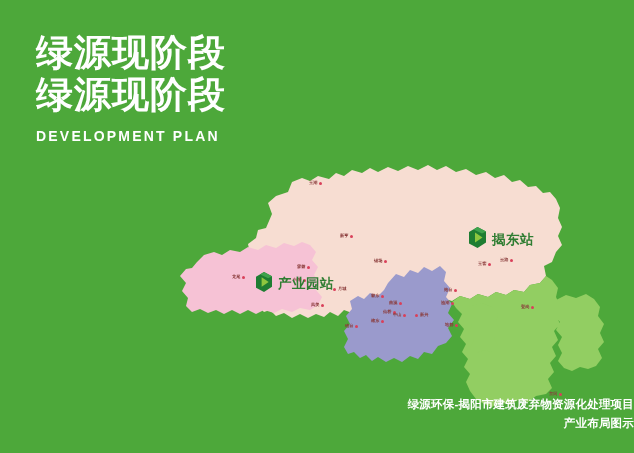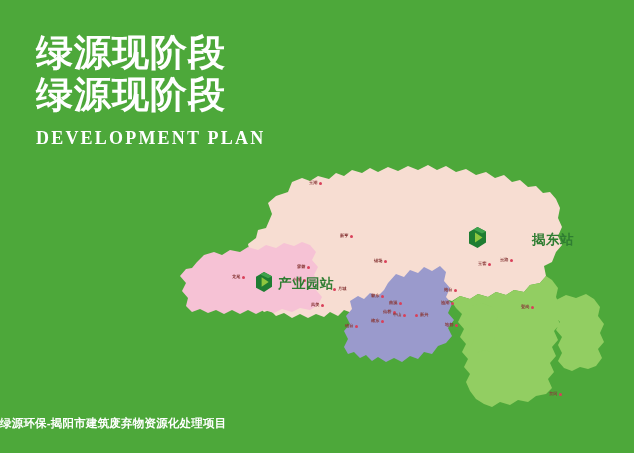--- a/index.html
+++ b/index.html
@@ -36,26 +36,25 @@
     font-size: 37px;
     line-height: 42px;
     font-weight: bold;
     color: #ffffff;
     letter-spacing: 1px;
     white-space: nowrap;
   }
 
   #subtitle {
     margin-top: 12px;
-    font-size: 18px;
+    font-size: 14px;
     font-weight: bold;
     color: #ffffff;
     letter-spacing: 2.2px;
     white-space: nowrap;
-    font-family: Liberation Serif, serif;
   }
 
   
   #map-wrap {
     position: absolute;
     left: 0;
     top: 0;
     width: 634px;
     height: 453px;
     z-index: 10;
@@ -80,21 +79,21 @@
 
   .station .logo { flex: 0 0 auto; }
 
   .st-dark .station-label { color: #2f7d32; }
   .st-white .station-label { color: #ffffff; }
 
   .station.logo-left .logo { margin-right: 6px; }
   .station.logo-right .logo { margin-left: 5px; }
 
   
-  #station-jiedong   { left: 469px; top: 227px; gap: 40px; }
+  #station-jiedong   { left: 469px; top: 227px; }
   #station-chanyeyuan{ left: 256px; top: 272px; }
   #station-rongcheng { left: 361px; top: 322px; flex-direction: column; }
   #station-rongcheng .logo { margin: 0 0 1px 0; }
   #station-kongang   { left: 525px; top: 366px; }
 
   
   .city {
     position: absolute;
     z-index: 25;
     display: flex;
@@ -116,21 +115,21 @@
     flex: 0 0 auto;
   }
   .city.dot-left .city-dot { margin-left: 0; margin-right: 2px; order: -1; }
 
   
   #caption {
     position: absolute;
     left: 0;
     right: 0;
     bottom: 20px;
-    text-align: left;
+    text-align: right;
     z-index: 40;
   }
   .caption-line {
     font-size: 11.5px;
     font-weight: bold;
     color: #ffffff;
     line-height: 19px;
     letter-spacing: 0.2px;
   }
 </style>
@@ -310,15 +309,16 @@
         <polygon points="12,11 12,31 27,21" fill="#8DC63F"></polygon>
       </svg>
     </span>
     <span class="station-label">产业园站</span>
   </div>
 
 
 
   <div id="caption">
     <div class="caption-line">绿源环保-揭阳市建筑废弃物资源化处理项目</div>
+    <div class="caption-line">产业布局图示</div>
   </div>
 
 </div>
 
 </body></html>

